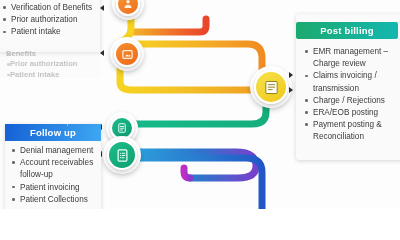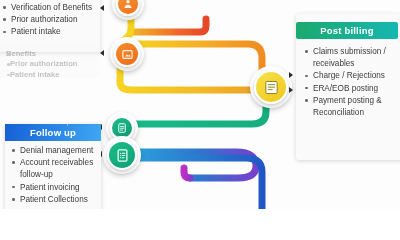--- a/index.html
+++ b/index.html
@@ -214,20 +214,21 @@
       <li>Patient invoicing</li>
       <li>Patient Collections</li>
     </ul>
   </div>
 
   <div class="panel" style="left:296px;top:14px;width:108px;height:146px;">
     <div class="panel-head" style="height:17px;line-height:17px;font-size:9.5px;background:linear-gradient(100deg,#1ba96d,#15b7b2);margin:8px 6px 0 0;border-radius:2px;">
       <span>Post billing</span>
     </div>
     <ul style="padding:7px 6px 0 8px;font-size:8.2px;line-height:12.2px;">
-      <li>Claims submission  / receivables</li>
+      <li>EMR management – Charge review</li>
+      <li>Claims invoicing  / transmission</li>
       <li>Charge / Rejections</li>
       <li>ERA/EOB posting</li>
       <li>Payment posting &amp; Reconciliation</li>
     </ul>
   </div>
 
 </div>
 
 </body></html>

